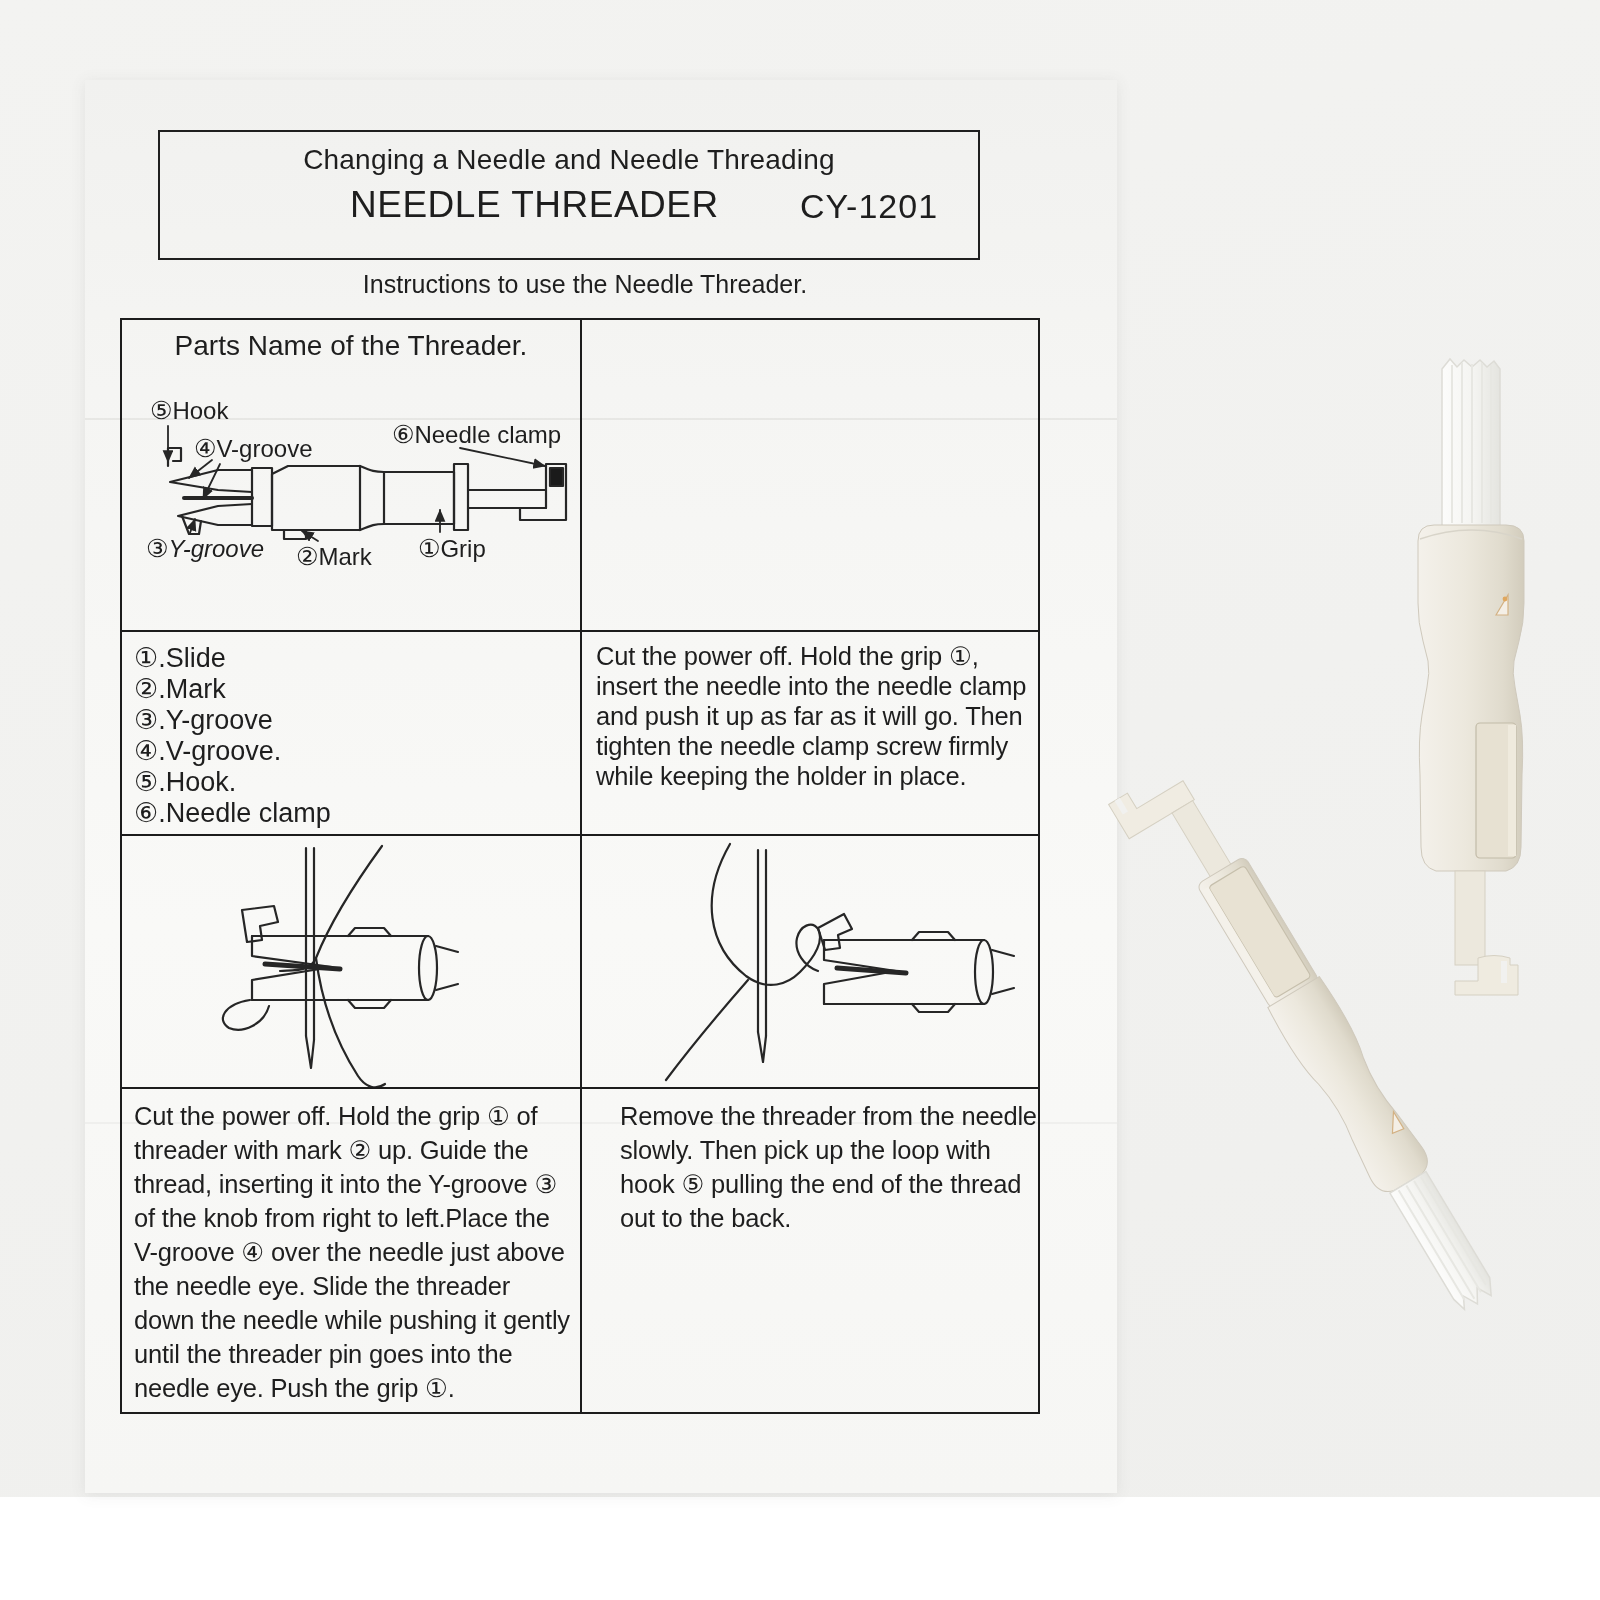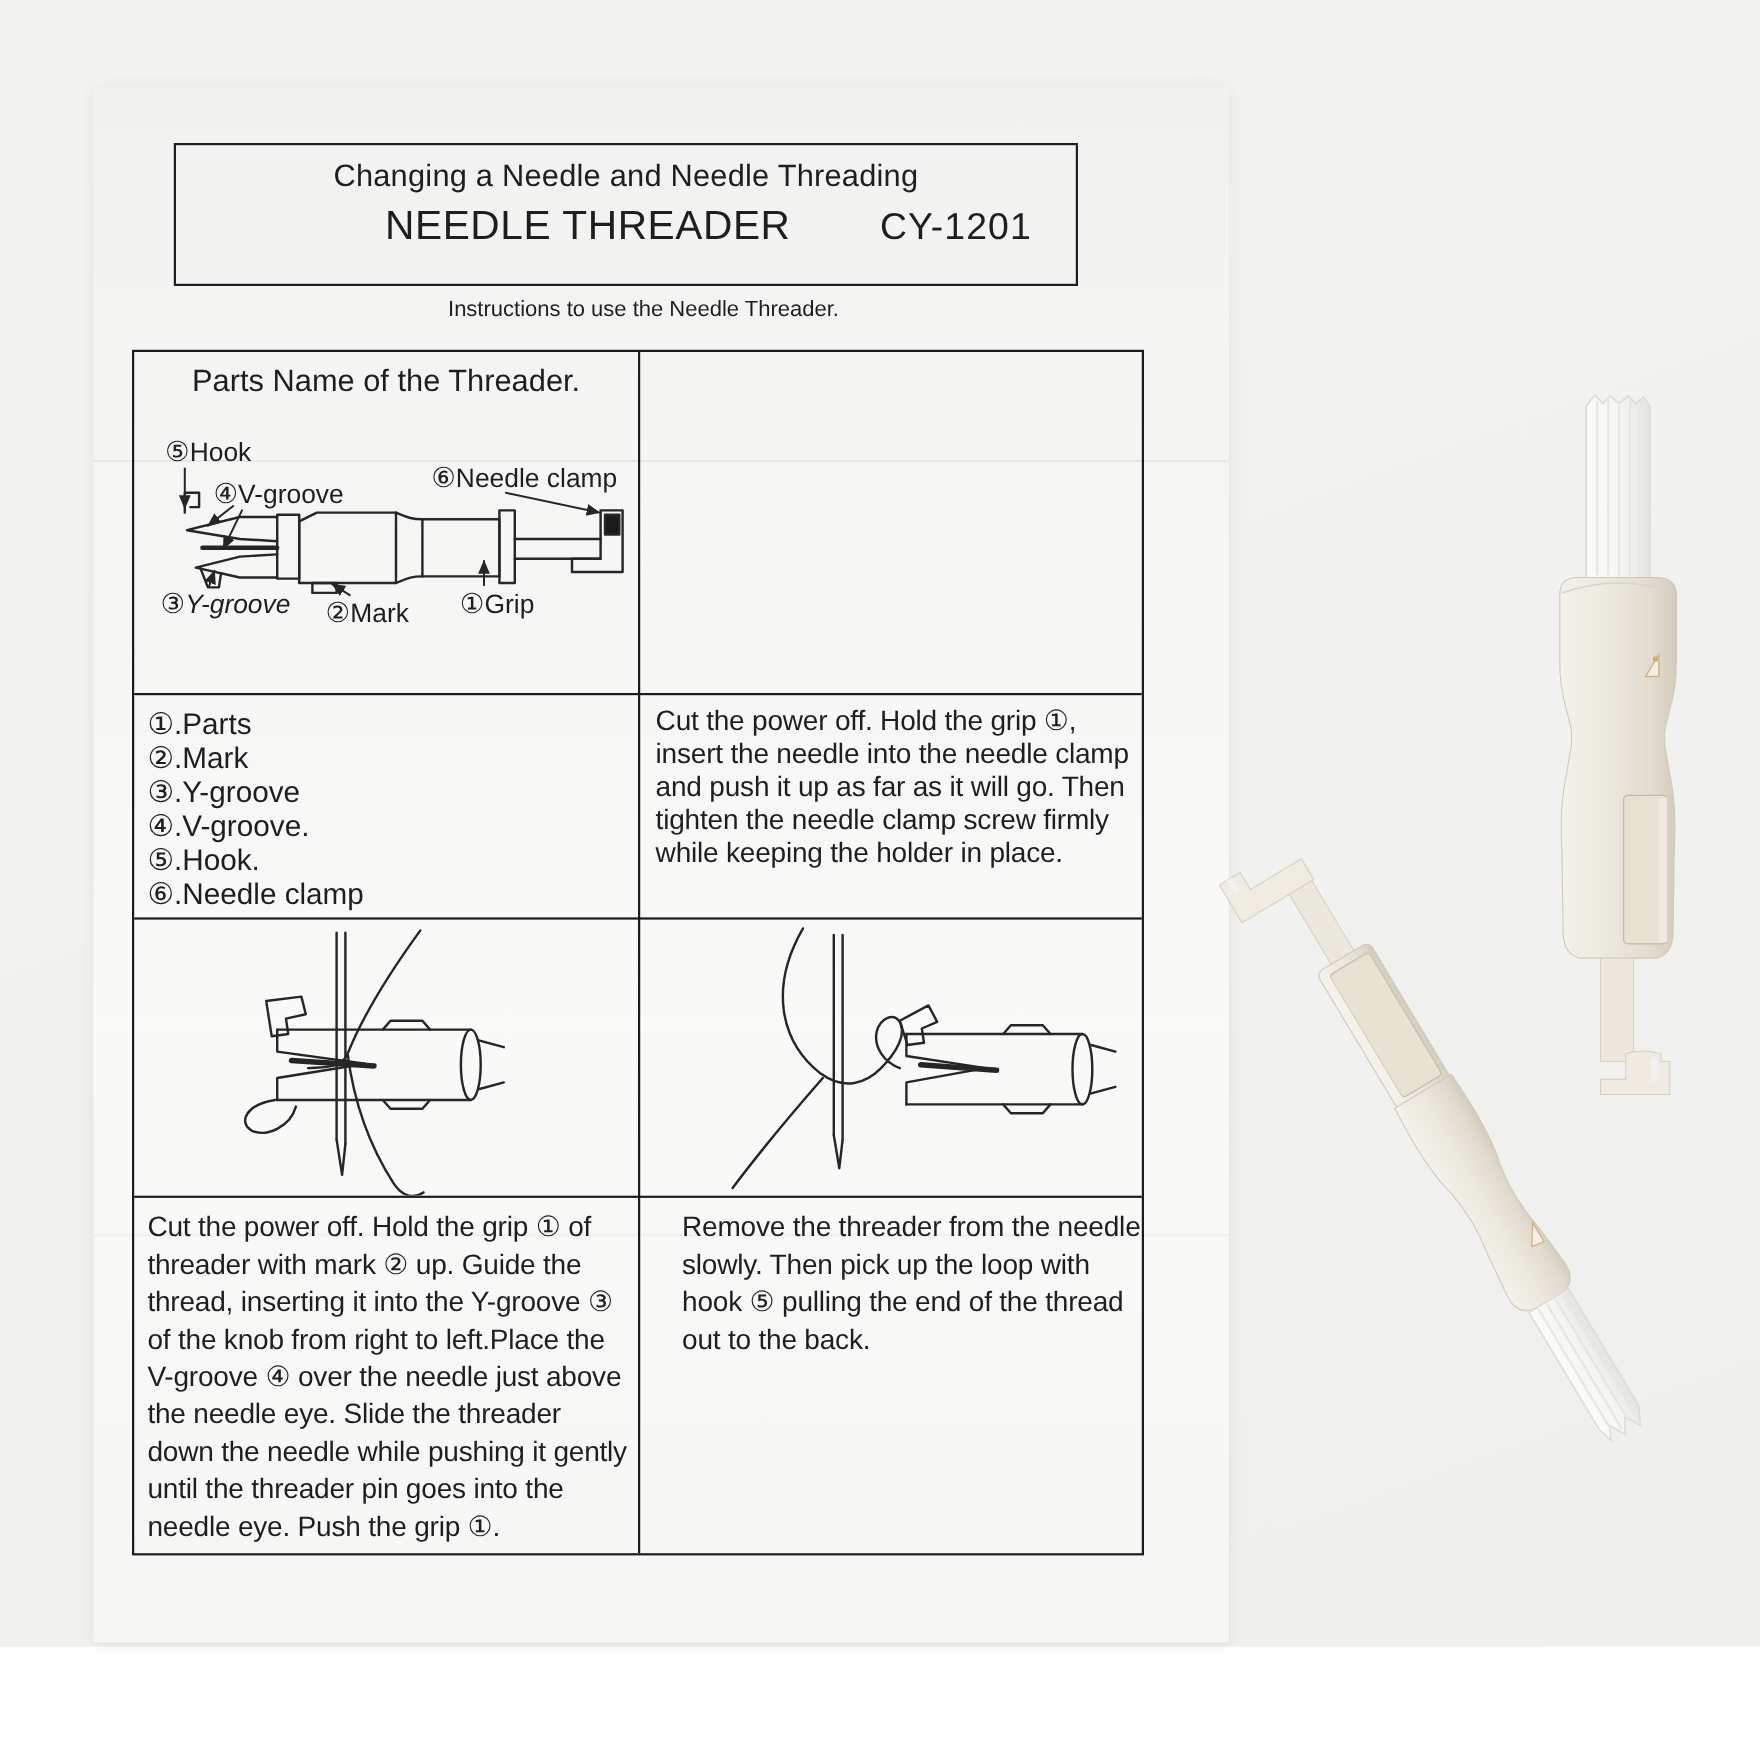--- a/index.html
+++ b/index.html
@@ -9,21 +9,21 @@
             background:linear-gradient(160deg,#f3f3f1 0%,#f1f1ef 55%,#efefed 100%);}
   
   #paper{position:absolute;left:85px;top:80px;width:1032px;height:1413px;
          background:linear-gradient(180deg,#f1f1ef 0%,#f5f5f3 22%,#f9f9f7 60%,#f6f6f4 100%);
          box-shadow:0 2px 14px rgba(90,90,85,.10);}
   .crease{position:absolute;left:0;width:100%;height:2px;background:rgba(150,150,145,.14);}
   #titleBox{position:absolute;left:73px;top:50px;width:818px;height:126px;border:2.5px solid #1f1f1f;}
   #titleLine1{position:absolute;left:0;top:12px;width:100%;text-align:center;font-size:28px;letter-spacing:.2px;}
   #titleName{position:absolute;left:190px;top:52px;font-size:37px;letter-spacing:.5px;}
   #titleModel{position:absolute;left:640px;top:55px;font-size:34px;letter-spacing:1px;}
-  #subtitle{position:absolute;left:0;top:190px;width:100%;text-align:center;font-size:20px;transform:translateX(-16px);}
+  #subtitle{position:absolute;left:0;top:190px;width:100%;text-align:center;font-size:25px;transform:translateX(-16px);}
   
   #grid{position:absolute;left:35px;top:238px;width:916px;height:1092px;border:2.6px solid #1c1c1c;}
   .vline{position:absolute;left:458px;top:0;width:2.4px;height:100%;background:#1c1c1c;}
   .hline{position:absolute;left:0;width:100%;height:2.4px;background:#1c1c1c;}
   .cell{position:absolute;overflow:hidden;}
   .cellHead{font-size:28px;}
   .para{font-size:25.5px;line-height:30px;letter-spacing:-0.2px;}
   .plist{font-size:27px;line-height:31px;}
   .plist div{white-space:nowrap;}
   .plabel{position:absolute;font-size:24px;white-space:nowrap;}
@@ -105,21 +105,21 @@
           <span class="pnum">③</span><span>Y-groove</span></div>
         <div class="plabel" style="left:174px;top:222px;">
           <span class="pnum">②</span><span>Mark</span></div>
         <div class="plabel" style="left:296px;top:214px;">
           <span class="pnum">①</span><span>Grip</span></div>
       </div>
 
 
       <div class="cell" style="left:0;top:310px;width:458px;height:204px;">
         <div class="plist" style="position:absolute;left:12px;top:13px;">
-          <div>①.Parts</div>
+          <div>①.Slide</div>
           <div>②.Mark</div>
           <div>③.Y-groove</div>
           <div>④.V-groove.</div>
           <div>⑤.Hook.</div>
           <div>⑥.Needle clamp</div>
         </div>
       </div>
 
       <div class="cell" style="left:460px;top:310px;width:456px;height:212px;">
         <div class="para" style="position:absolute;left:14px;top:11px;width:432px;">Cut the power off. Hold the grip ①, insert the needle into the needle clamp and push it up as far as it will go. Then tighten the needle clamp screw firmly while keeping the holder in place.</div>

